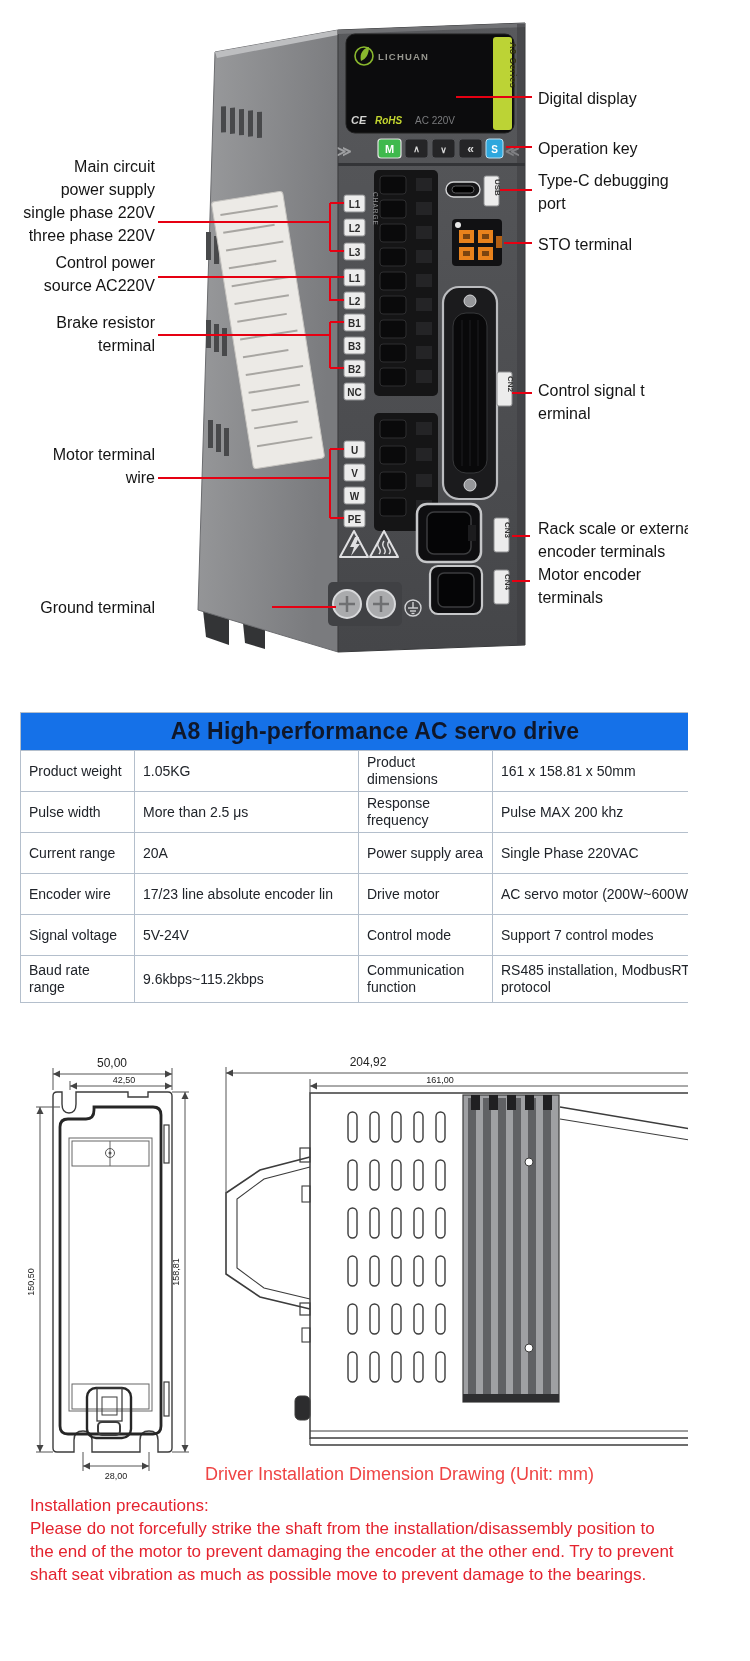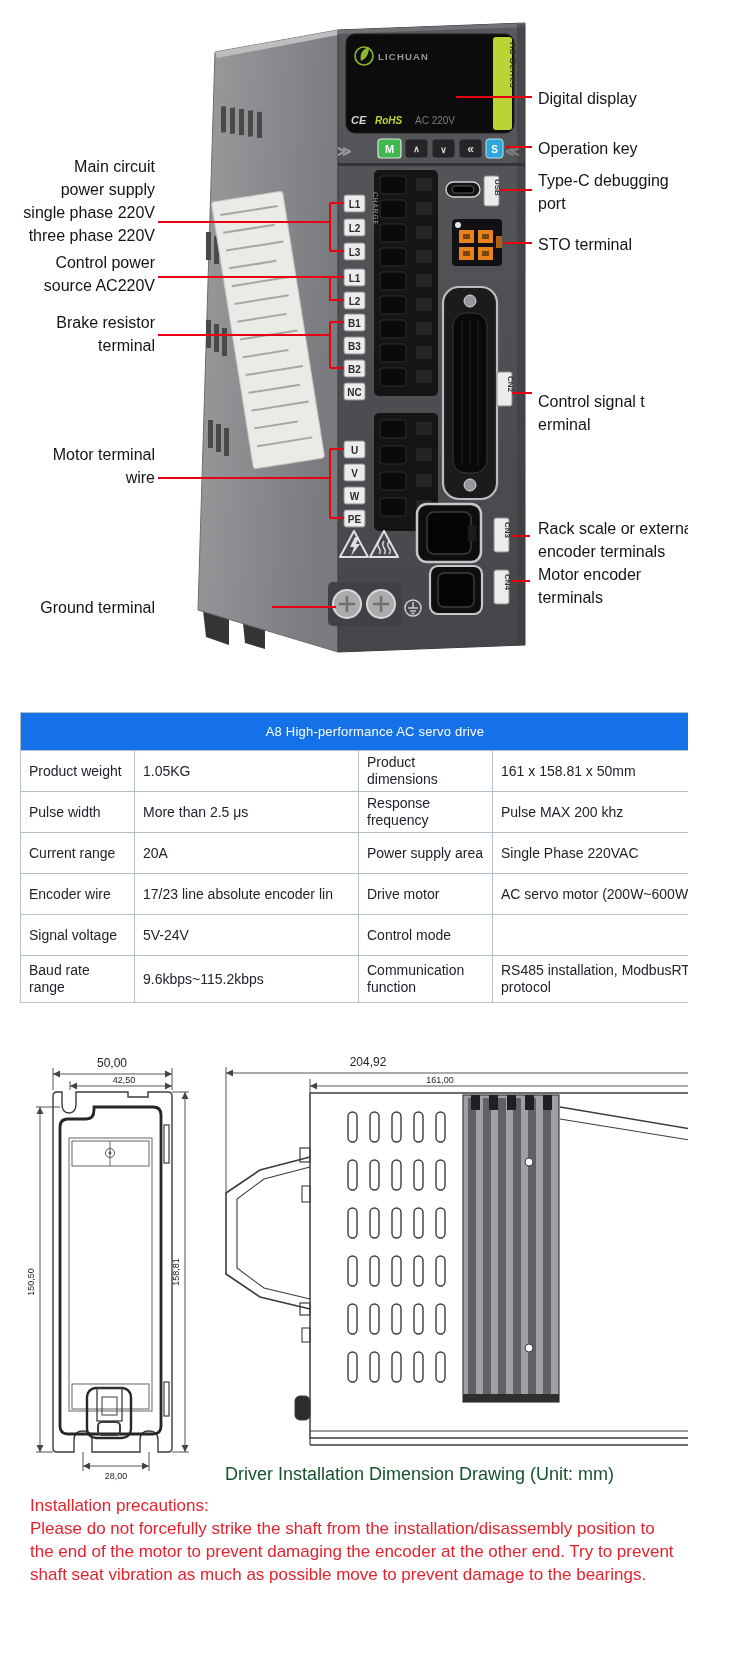--- a/index.html
+++ b/index.html
@@ -6,33 +6,33 @@
   .page{position:relative;width:688px;height:1661px;background:#fff;overflow:hidden;
         font-family:"Liberation Sans",sans-serif;color:#1a1a1a;}
   
   .figure{position:absolute;left:0;top:0;width:750px;height:675px;}
   .fig-svg{position:absolute;left:0;top:0;}
   .co{position:absolute;font-size:16px;line-height:23px;color:#141414;white-space:pre-line;}
   .co-l{right:595px;text-align:right;}
   .co-r{left:538px;text-align:left;}
   
   .spec{position:absolute;left:20px;top:712px;width:710px;border:1px solid #b4bfcc;box-sizing:border-box;}
-  .spec-title{height:37px;background:#1571e8;color:#ffffff;font-size:13px;font-weight:normal;
+  .spec-title{height:37px;background:#1571e8;color:#0f172a;font-size:23px;font-weight:bold;
               display:flex;align-items:center;justify-content:center;letter-spacing:.2px;}
   .tr{display:flex;border-top:1px solid #b4bfcc;min-height:40px;}
   .tr.tall{min-height:46px;}
   .td{padding:3px 8px;display:flex;align-items:center;font-size:14px;line-height:1.2;color:#20242a;box-sizing:border-box;}
   .c1{width:114px;border-right:1px solid #b4bfcc;}
   .c2{width:224px;border-right:1px solid #b4bfcc;}
   .c3{width:134px;border-right:1px solid #b4bfcc;}
   .c4{flex:1;}
   .cspan{flex:1;}
   
   .drawings{position:absolute;left:0;top:1050px;width:750px;height:440px;}
-  .caption{position:absolute;left:205px;top:1464px;font-size:18px;color:#14532d;margin-left:20px;}
+  .caption{position:absolute;left:205px;top:1464px;font-size:18px;color:#ef4444;}
   
   .precautions{position:absolute;left:30px;top:1494px;width:700px;color:#e4232e;
                font-size:17px;line-height:23px;}
   .prec-body{white-space:pre-line;}
 </style>
 </head>
 <body>
 
 <div class="page">
 
@@ -290,21 +290,21 @@
     <div class="co co-l" style="top:311px">Brake resistor
 terminal</div>
     <div class="co co-l" style="top:443px">Motor terminal
 wire</div>
     <div class="co co-l" style="top:596px">Ground terminal</div>
     <div class="co co-r" style="top:87px">Digital display</div>
     <div class="co co-r" style="top:137px">Operation key</div>
     <div class="co co-r" style="top:169px">Type-C debugging
 port</div>
     <div class="co co-r" style="top:233px">STO terminal</div>
-    <div class="co co-r" style="top:390px">Control signal t
+    <div class="co co-r" style="top:379px">Control signal t
 erminal</div>
     <div class="co co-r" style="top:517px">Rack scale or external
 encoder terminals</div>
     <div class="co co-r" style="top:563px">Motor encoder
 terminals</div>
   </div>
 
   <div class="spec">
     <div class="spec-title">A8 High-performance AC servo drive</div>
     <div class="tr">
@@ -328,20 +328,21 @@
     <div class="tr">
       <div class="td c1">Encoder wire</div>
       <div class="td c2">17/23 line absolute encoder lin</div>
       <div class="td c3">Drive motor</div>
       <div class="td c4">AC servo motor (200W~600W)</div>
     </div>
     <div class="tr">
       <div class="td c1">Signal voltage</div>
       <div class="td c2">5V-24V</div>
       <div class="td c3">Control mode</div>
+      <div class="td c4">Support 7 control modes</div>
     </div>
     <div class="tr tall">
       <div class="td c1">Baud rate range</div>
       <div class="td c2">9.6kbps~115.2kbps</div>
       <div class="td c3">Communication function</div>
       <div class="td c4">RS485 installation, ModbusRTU protocol</div>
     </div>
   </div>
 
   <div class="drawings">

